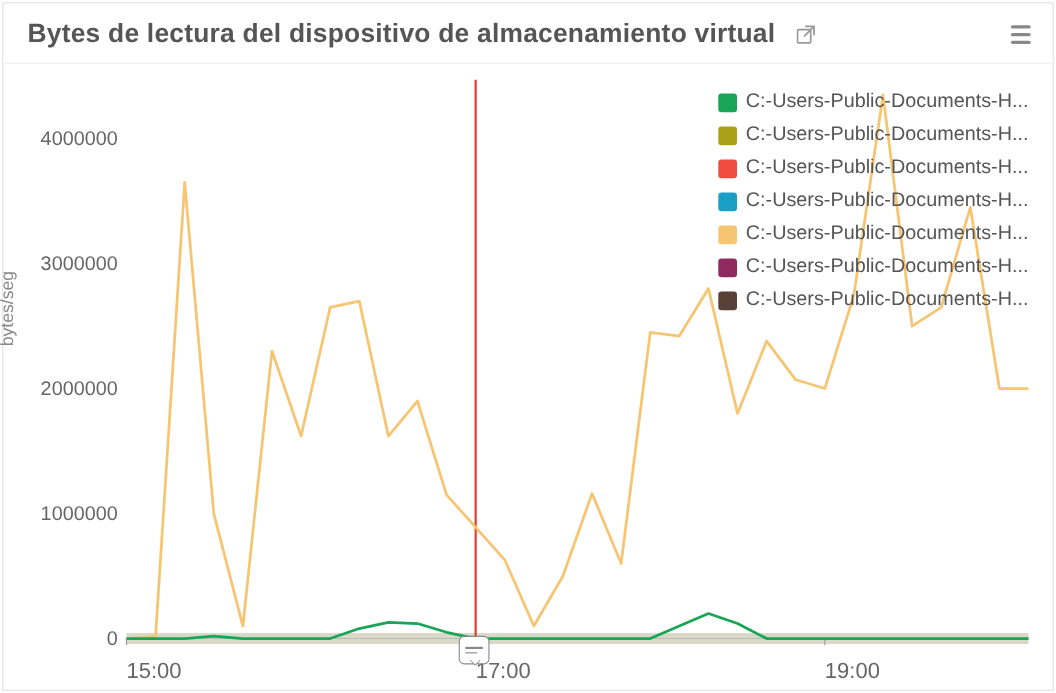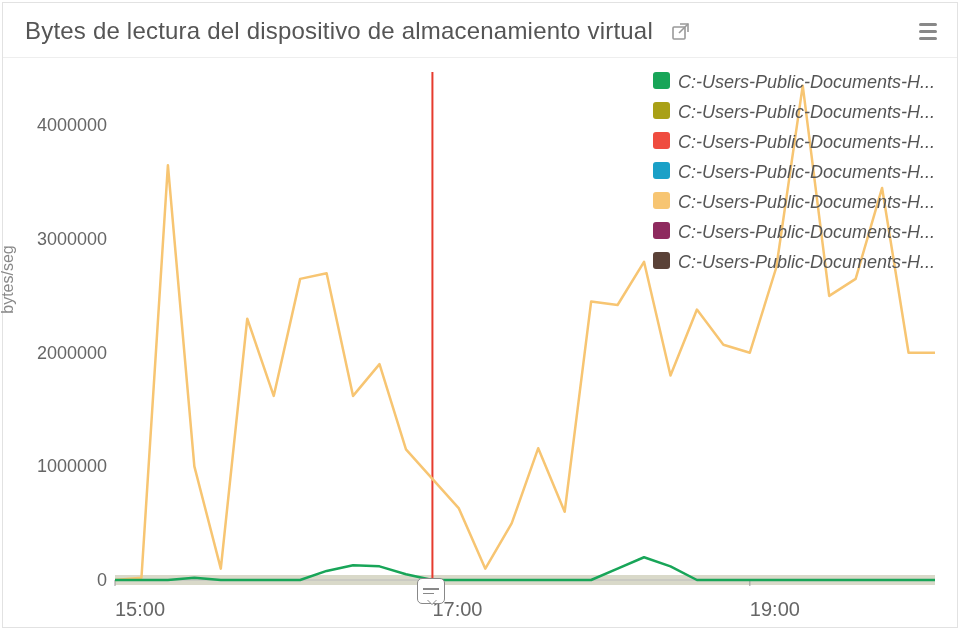--- a/index.html
+++ b/index.html
@@ -19,21 +19,21 @@
     flex-direction: column;
   }
   .panel-header {
     display: flex;
     align-items: center;
     padding: 14px 18px 12px 22px;
     border-bottom: 1px solid #eee;
   }
   .panel-title {
     font-size: 24px;
-    font-weight: 400;
+    font-weight: 700;
     color: #555;
     letter-spacing: 0.2px;
   }
   .ext-icon {
     margin-left: 18px;
     width: 20px;
     height: 20px;
     cursor: pointer;
     color: #999;
     display:flex;align-items:center;justify-content:center;
@@ -53,23 +53,22 @@
     padding: 10px 12px 6px 12px;
   }
   .plot-legend-row {
     position:absolute;
     top:14px;
     right:22px;
     z-index:2;
   }
   .legend-item {
     display:flex;
-    align-items:flex-start;
+    align-items:flex-end;
     height:30px;
-    font-style:italic;
   }
   .legend-swatch {
     width:17px;height:17px;border-radius:3px;margin-right:8px;flex:0 0 17px;
   }
   .legend-label {
     font-size:18px;color:#555;white-space:nowrap;max-width:300px;overflow:hidden;
   }
   .ylabel {
     position:absolute;
     left:-4px;

